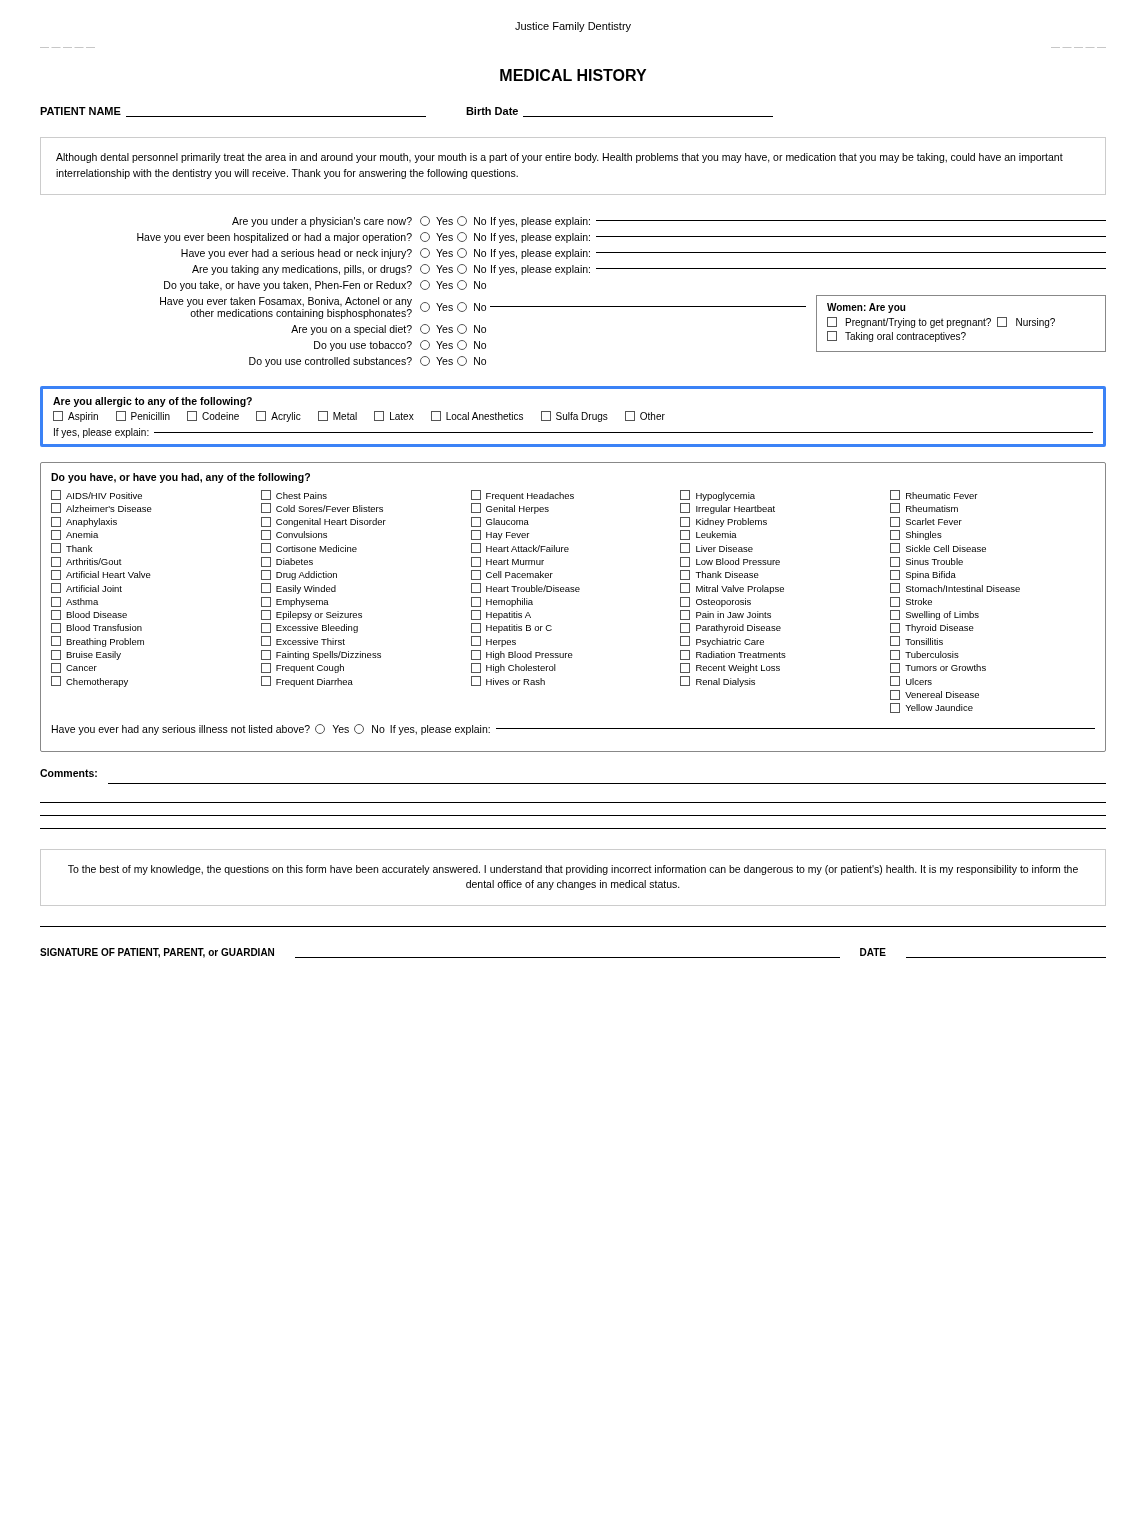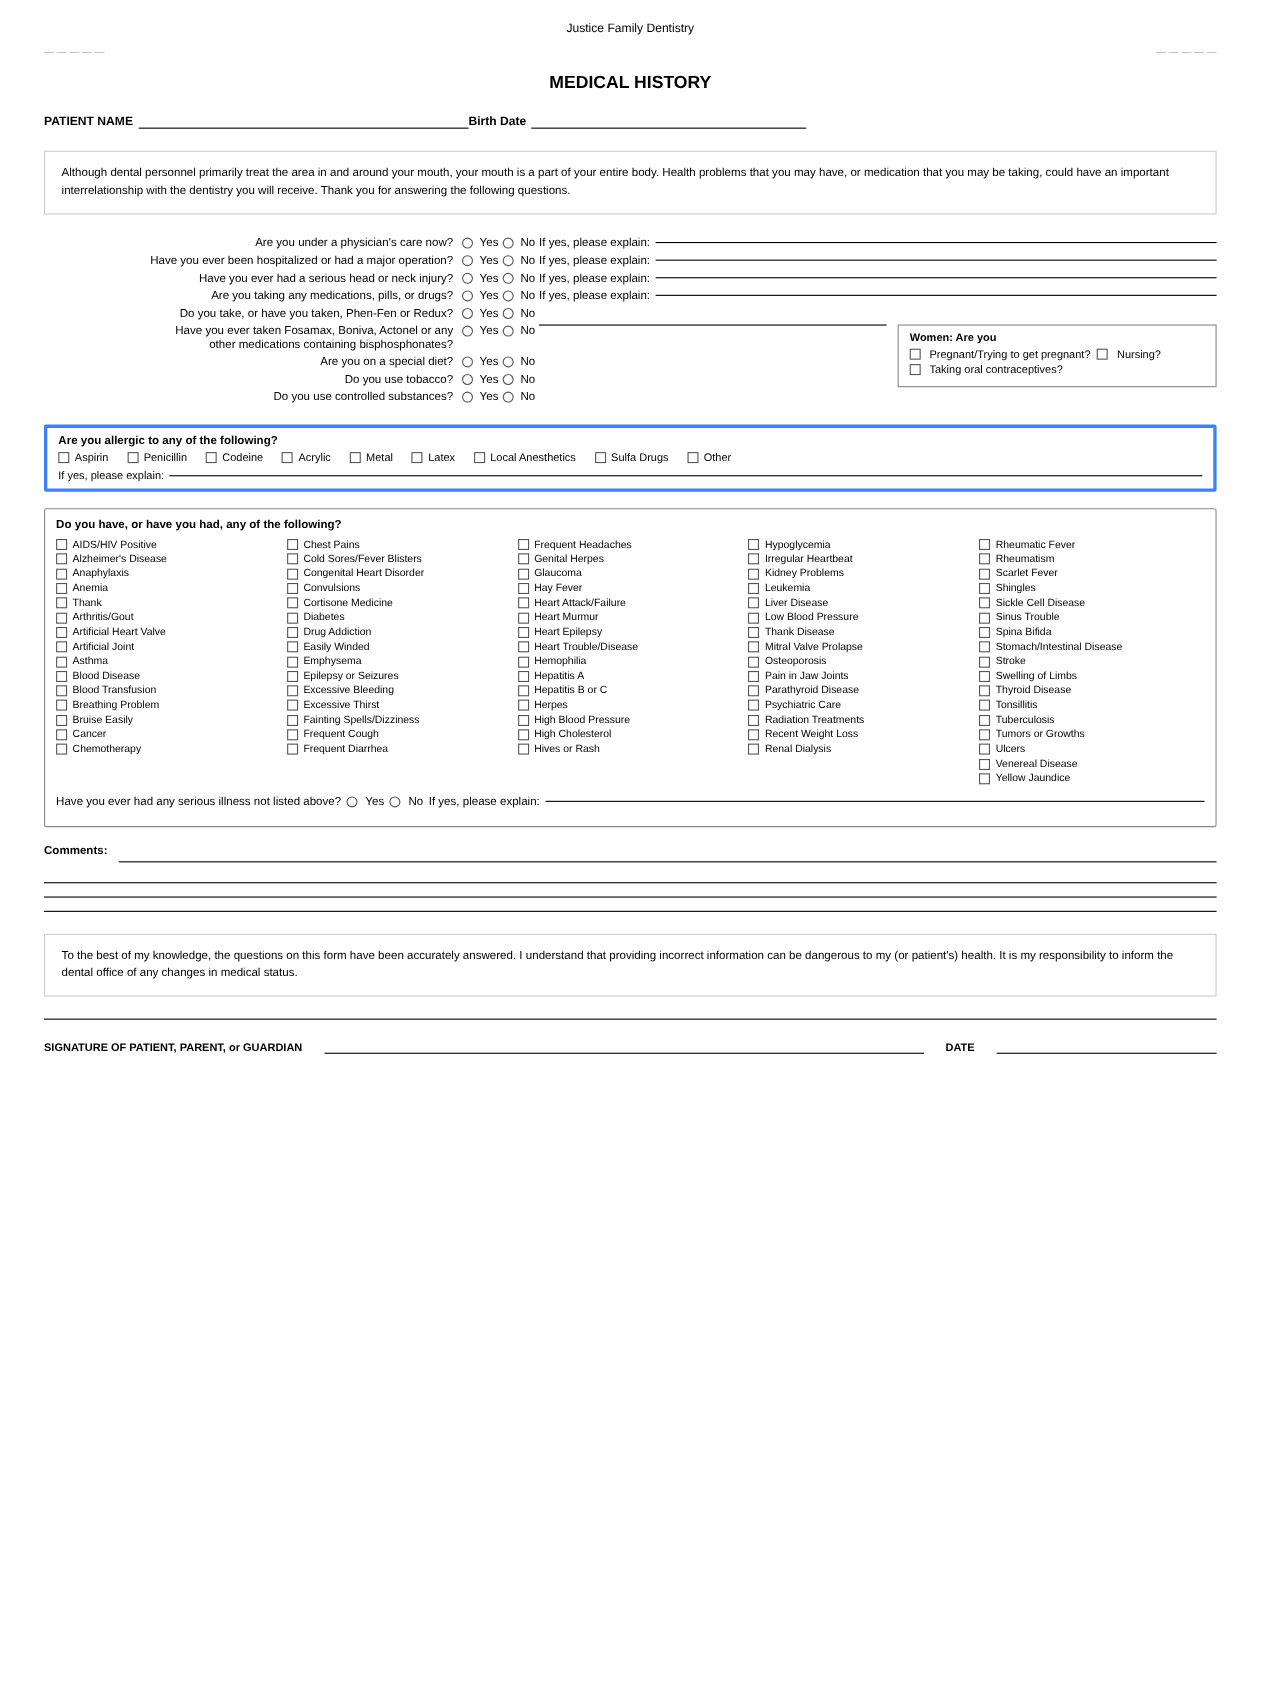--- a/index.html
+++ b/index.html
@@ -18,20 +18,21 @@
       margin-bottom: 10px;
     }
     .title {
       text-align: center;
       font-size: 16px;
       font-weight: bold;
       margin: 15px 0 20px 0;
     }
     .patient-info {
       display: flex;
+      gap: 40px;
       margin-bottom: 20px;
       font-size: 11px;
       font-weight: bold;
     }
     .patient-info .field {
       display: flex;
       align-items: flex-end;
       gap: 5px;
     }
     .patient-info .line {
@@ -48,21 +49,21 @@
       padding: 12px 15px;
       margin-bottom: 20px;
       font-size: 10.5px;
       line-height: 1.5;
     }
     .questions-section {
       margin-bottom: 15px;
     }
     .question-row {
       display: flex;
-      align-items: flex-start;
+      align-items: center;
       margin-bottom: 4px;
       font-size: 10.5px;
     }
     .question-label {
       text-align: right;
       min-width: 380px;
       padding-right: 8px;
     }
     .yn {
       display: flex;
@@ -195,20 +196,21 @@
       border-bottom: 1px solid #000;
       margin-bottom: 12px;
       height: 1px;
     }
     .footer-box {
       border: 1px solid #ccc;
       padding: 12px 15px;
       margin-bottom: 20px;
       font-size: 10.5px;
       line-height: 1.5;
+      text-align: center;
     }
     .signature-row {
       display: flex;
       align-items: flex-end;
       gap: 20px;
       margin-top: 20px;
       font-size: 10px;
       font-weight: bold;
     }
     .sig-line {
@@ -578,21 +580,21 @@
       <div class="condition-item">
           <span class="checkbox-sq"></span>
           <span>Heart Attack/Failure</span>
         </div>
       <div class="condition-item">
           <span class="checkbox-sq"></span>
           <span>Heart Murmur</span>
         </div>
       <div class="condition-item">
           <span class="checkbox-sq"></span>
-          <span>Heart Epilepsy</span>
+          <span>Cell Pacemaker</span>
         </div>
       <div class="condition-item">
           <span class="checkbox-sq"></span>
           <span>Heart Trouble/Disease</span>
         </div>
       <div class="condition-item">
           <span class="checkbox-sq"></span>
           <span>Hemophilia</span>
         </div>
       <div class="condition-item">

